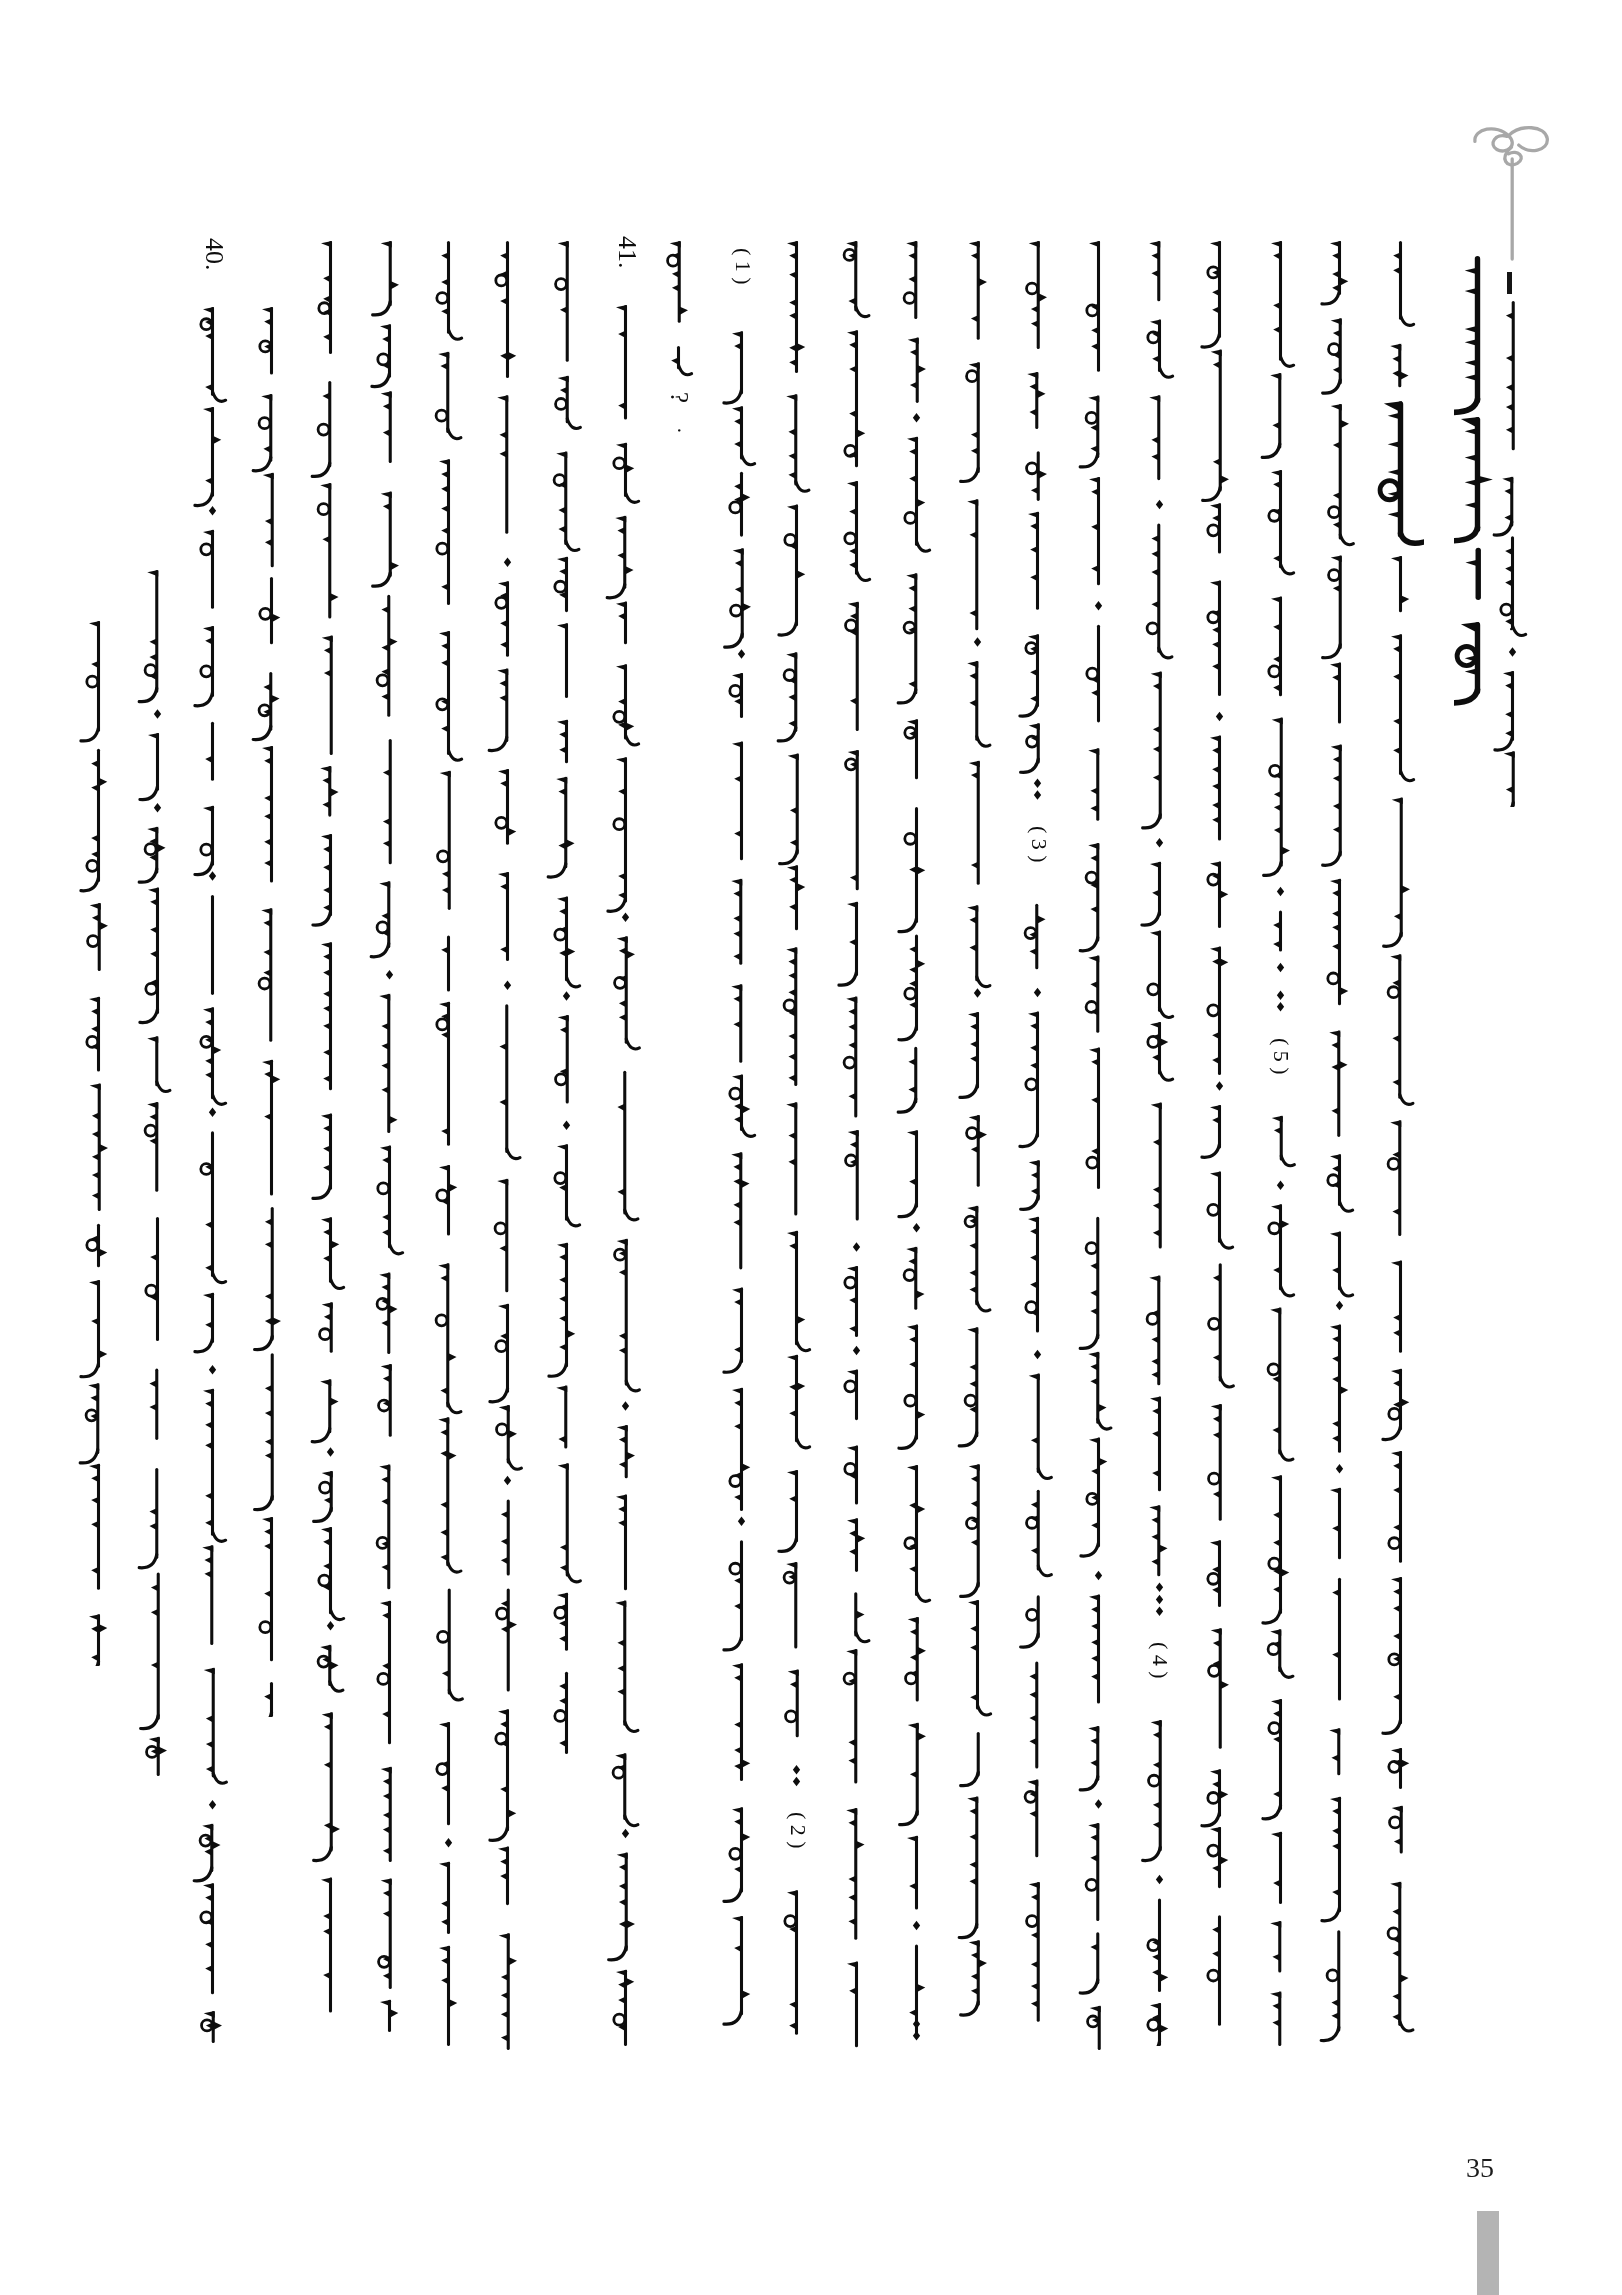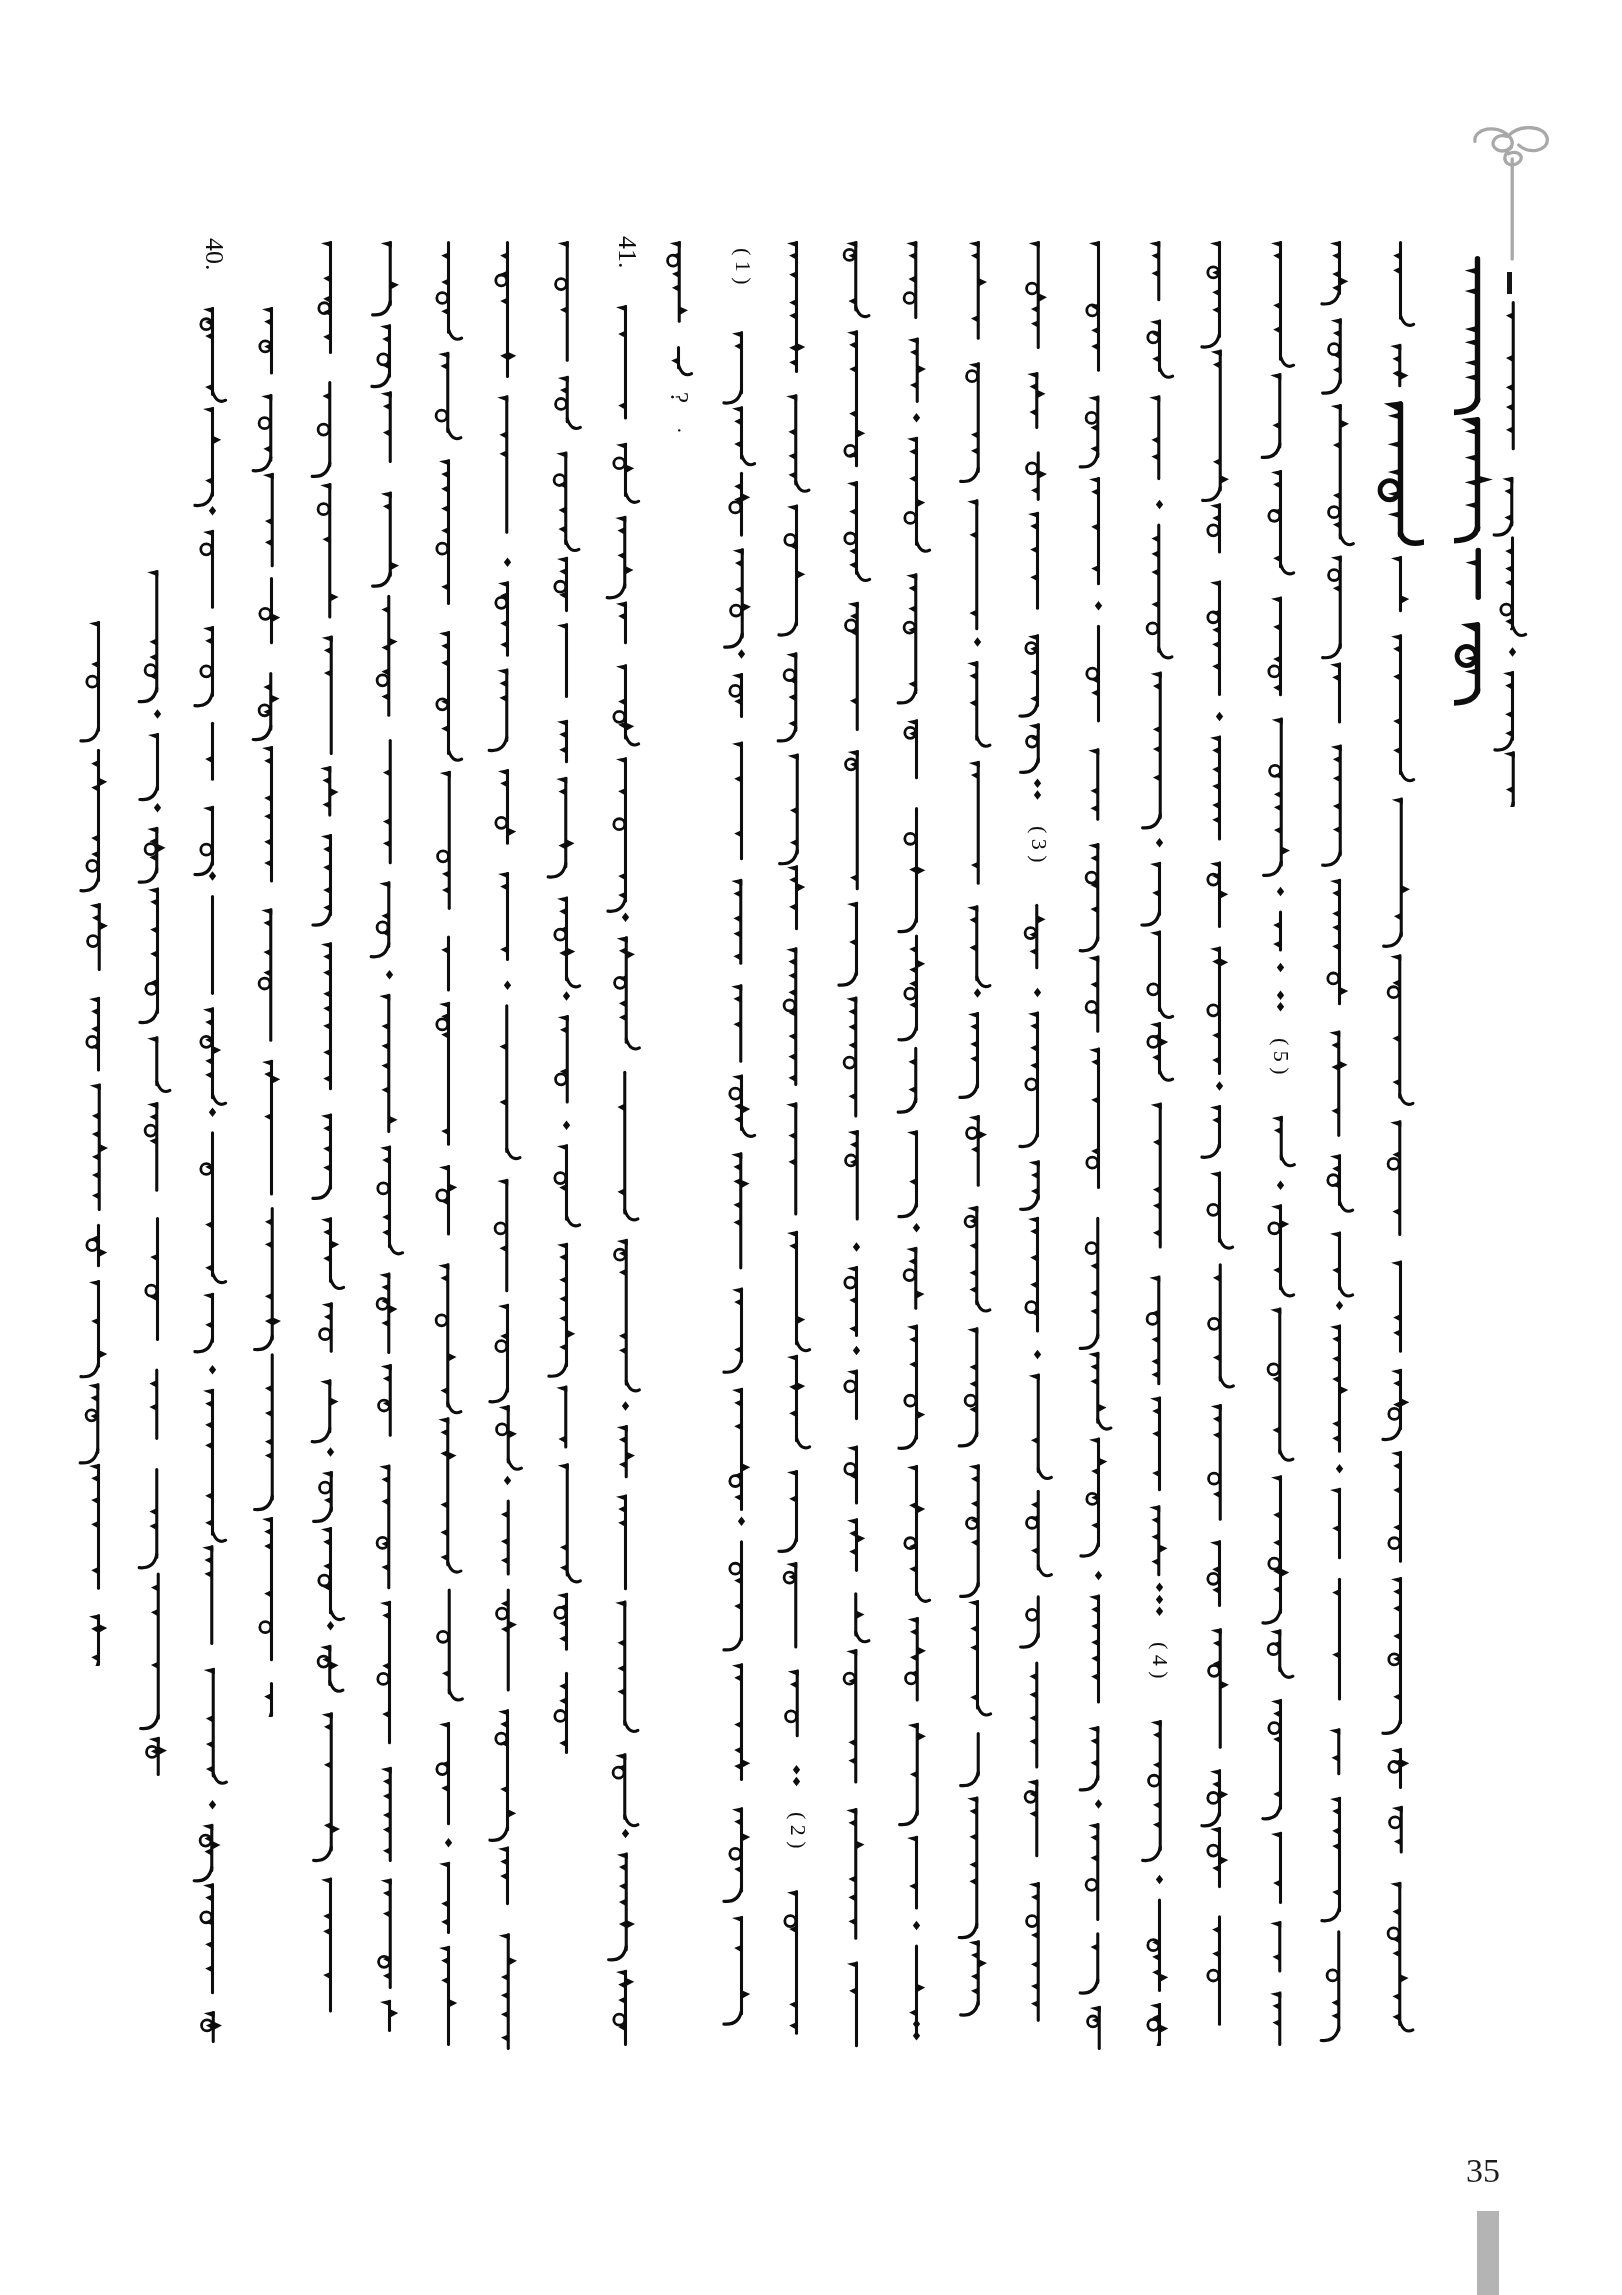--- a/index.html
+++ b/index.html
@@ -18,21 +18,21 @@
     color:#0d0d0d;
     white-space:nowrap;
     transform-origin:0 0;
     transform:rotate(90deg);
     line-height:1;
   }
   .pagenum{
     position:absolute;
     font-family:"Liberation Serif", serif;
     color:#1c1c1c;
-    font-size:34px;
+    font-size:28px;
     line-height:1;
   }
   .footerbar{position:absolute;}
   .dash{position:absolute;}
 </style>
 </head>
 <body>
 
 <div class="page">
 

